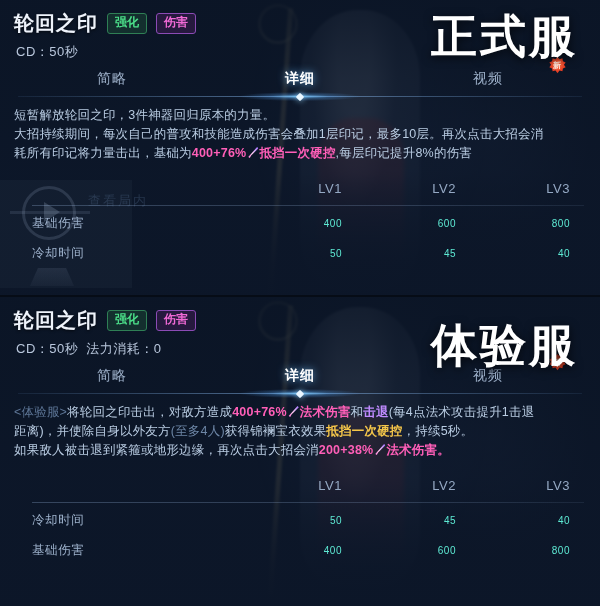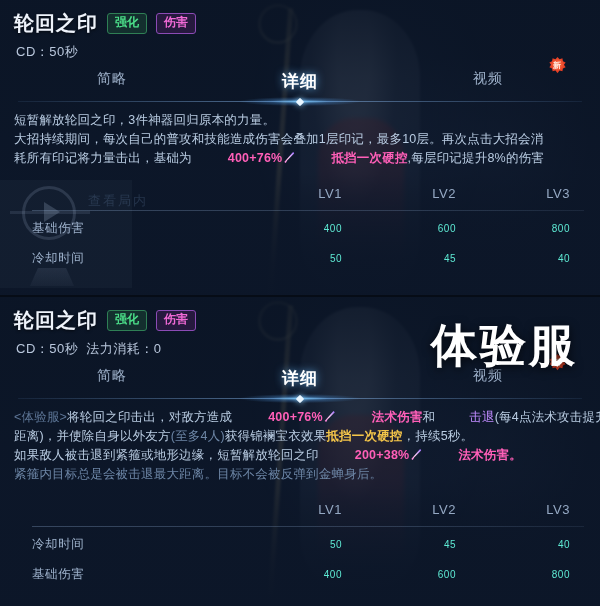--- a/index.html
+++ b/index.html
@@ -118,21 +118,21 @@
     display: flex;
     margin: 9px 18px 0 18px;
     padding-bottom: 9px;
   }
   .tab {
     flex: 1; text-align: center;
     font-size: 14px; color: #9fb2cb;
     letter-spacing: 1px;
     position: relative;
   }
-  .tab.active { color: #ffffff; font-weight: bold; font-size: 17px; text-shadow: 0 0 8px rgba(110,190,255,0.85); }
+  .tab.active { color: #ffffff; font-weight: bold; font-size: 14px; text-shadow: 0 0 8px rgba(110,190,255,0.85); }
   .badge-new {
     position: absolute; top: -13px; right: 16px;
     width: 17px; height: 17px;
     background: radial-gradient(circle at 50% 45%, #ff7a4a 0%, #e33b22 58%, #a02012 100%);
     color: #ffe9df; font-size: 8px; font-weight: bold;
     display: flex; align-items: center; justify-content: center;
     clip-path: polygon(50% 0%,62% 13%,79% 8%,82% 25%,98% 32%,88% 46%,98% 60%,82% 67%,79% 84%,62% 79%,50% 96%,38% 79%,21% 84%,18% 67%,2% 60%,12% 46%,2% 32%,18% 25%,21% 8%,38% 13%);
     box-shadow: 0 0 7px rgba(230,80,40,0.8);
   }
   .tab-rule {
@@ -155,22 +155,22 @@
 
   
   .desc {
     padding: 9px 12px 0 14px;
     font-size: 12.5px;
     line-height: 19px;
     color: #b9cce2;
     letter-spacing: .2px;
   }
   .desc p { white-space: nowrap; }
-  .kw-pink   { color: #ff5fb8; font-weight: bold; padding-left: 36px; }
-  .kw-violet { color: #c08bff; font-weight: normal; margin-left: 34px; }
+  .kw-pink   { color: #ff5fb8; font-weight: bold; }
+  .kw-violet { color: #c08bff; font-weight: bold; }
   .kw-yellow { color: #f5c64a; font-weight: bold; }
   .kw-faded  { color: #5d7596; }
   .kw-dim    { color: #6d86a6; }
   .sword {
     display: inline-block; width: 11px; height: 11px;
     vertical-align: -1px; margin: 0 1px;
     background: linear-gradient(45deg, #ff6ad5 0%, #ffd0f2 45%, #9a6bff 100%);
     clip-path: polygon(88% 0%, 100% 12%, 34% 78%, 22% 100%, 8% 92%, 26% 70%);
     filter: drop-shadow(0 0 3px rgba(255,110,215,0.8));
   }
@@ -263,20 +263,21 @@
         <div class="art">
           <div class="glow-a"></div>
           <div class="figure"></div>
           <div class="robe"></div>
           <div class="staff"></div>
           <div class="ring"></div>
           <div class="halo"></div>
           <div class="mist"></div>
         </div>
         <div class="scrim"></div>
+        <div class="wm-server wm-p1">正式服</div>
         <div class="wm-play" style="top: 180px;">
           <div class="circle"></div>
           <div class="tri"></div>
           <div class="bar"></div>
           <div class="stand"></div>
         </div>
         <div class="wm-ghost-text">查看局内</div>
         <div class="content">
           <div class="title-row">
             <div class="skill-name">轮回之印</div>
@@ -347,22 +348,21 @@
           <div class="tabs">
             <div class="tab"><span>简略</span></div>
             <div class="tab active"><span>详细</span></div>
             <div class="tab"><span>视频</span><span class="badge-new">新</span></div>
             <div class="tab-rule"></div>
             <div class="tab-marker"></div>
           </div>
           <div class="desc">
             <p><span class="kw-faded">&lt;体验服&gt;</span><span>将轮回之印击出，对敌方造成</span><span class="kw-pink">400+76%</span><span class="sword"></span><span class="kw-pink">法术伤害</span><span>和</span><span class="kw-violet">击退</span><span>(每4点法术攻击提升1击退</span></p>
             <p><span>距离)，并使除自身以外友方</span><span class="kw-dim">(至多4人)</span><span>获得锦襕宝衣效果</span><span class="kw-yellow">抵挡一次硬控</span><span>，持续5秒。</span></p>
-            <p><span>如果敌人被击退到紧箍或地形边缘，短暂解放轮回之印</span><span class="kw-pink">200+38%</span><span class="sword"></span><span class="kw-pink">法术伤害。</span></p>
-            <p><span class="kw-dim">紧箍内目标总是会被击退最大距离。目标不会被反弹到金蝉身后。</span></p>
+            <p><span>如果敌人被击退到紧箍或地形边缘，再次点击大招会消</span><span class="kw-pink">200+38%</span><span class="sword"></span><span class="kw-pink">法术伤害。</span></p>
           </div>
           <div class="table">
             <div class="trow head">
               <div class="label">.</div>
               <div class="cell">LV1</div>
               <div class="cell">LV2</div>
               <div class="cell">LV3</div>
             </div>
             <div class="thr"></div>
             <div class="trow">

